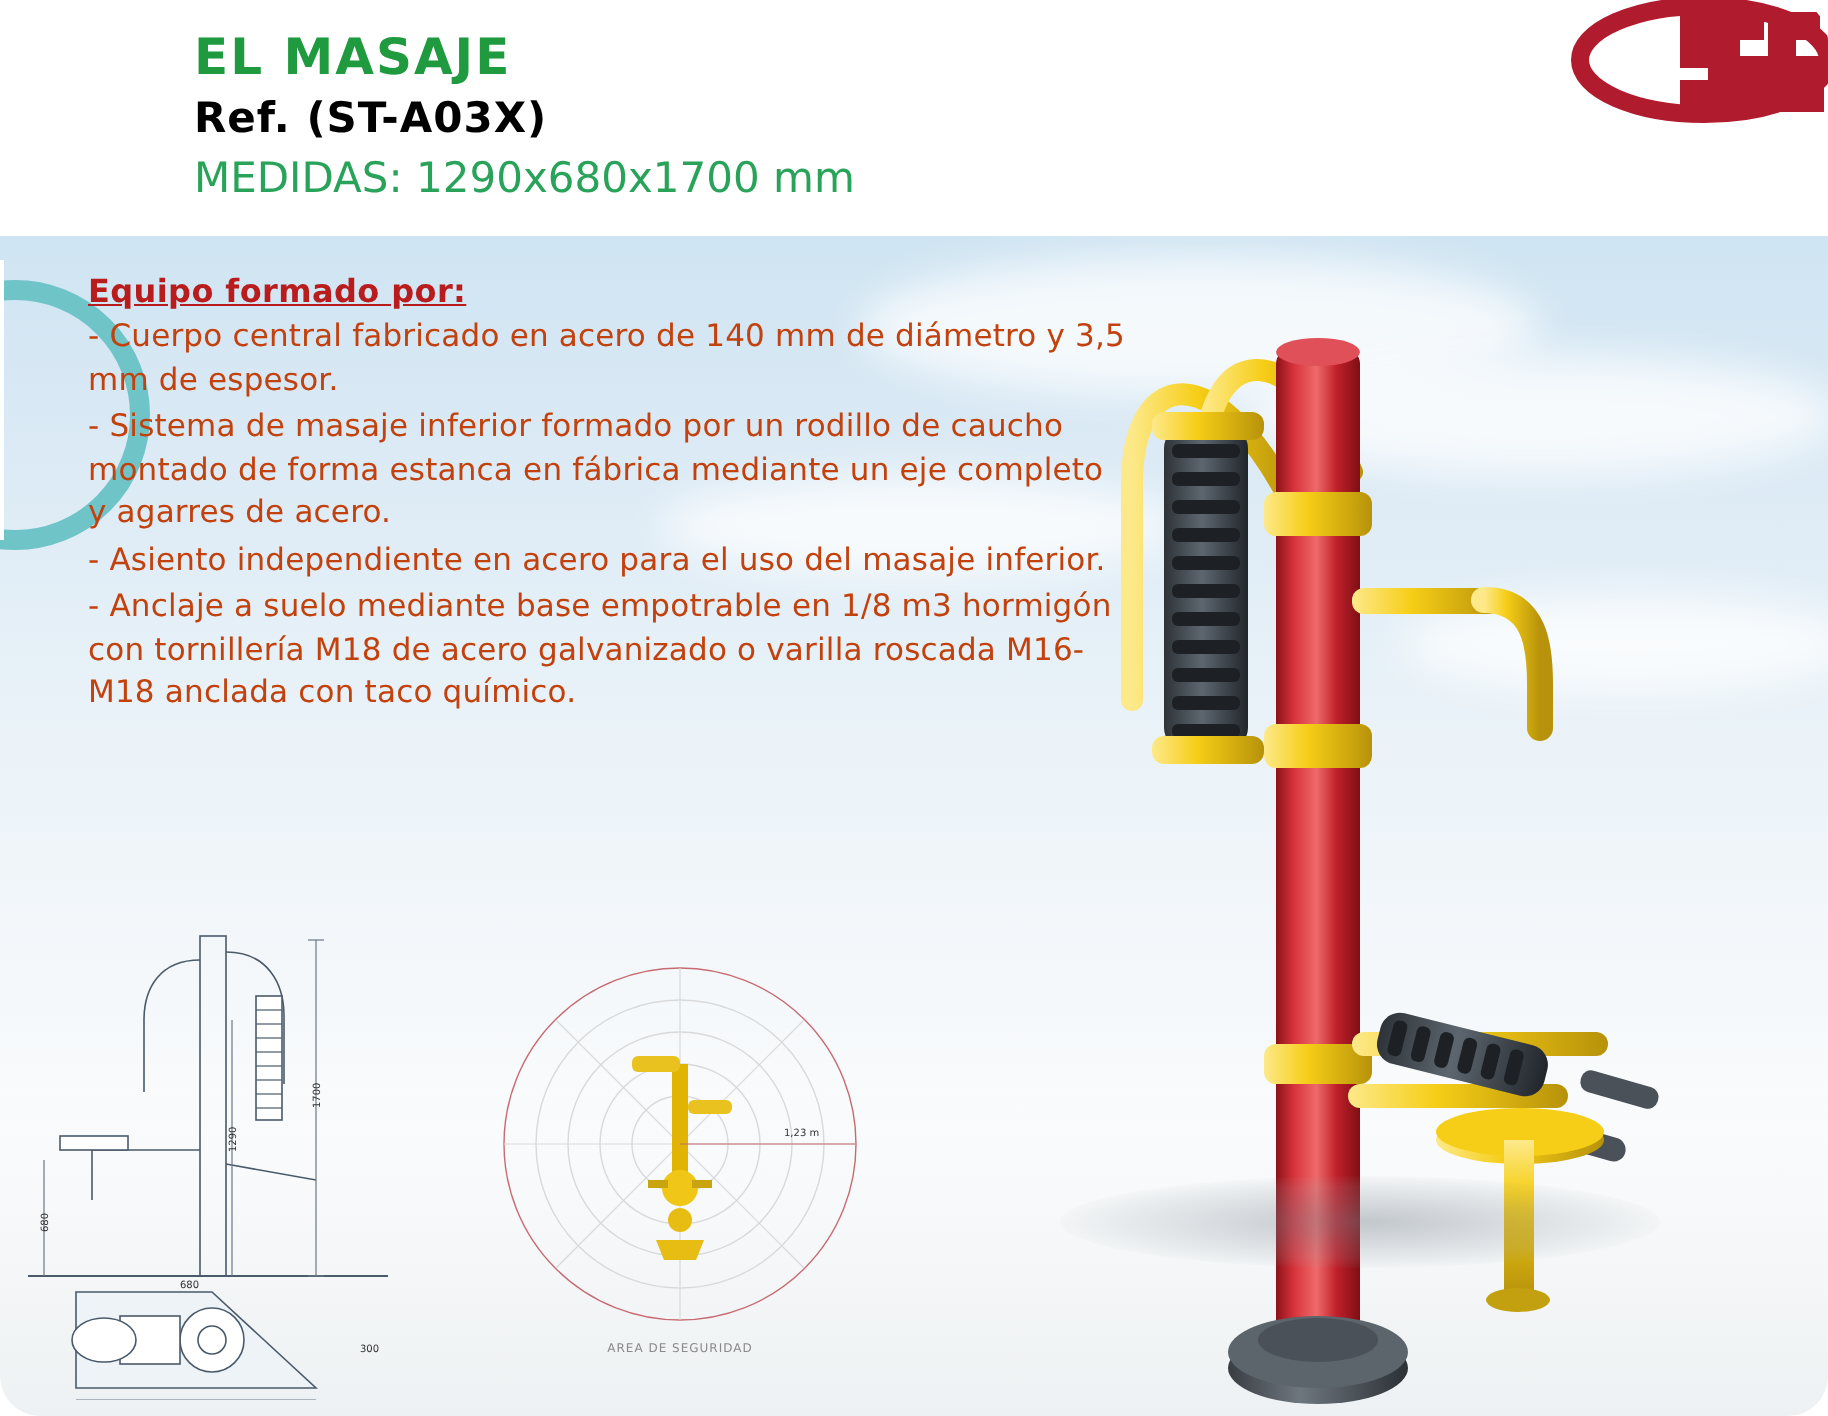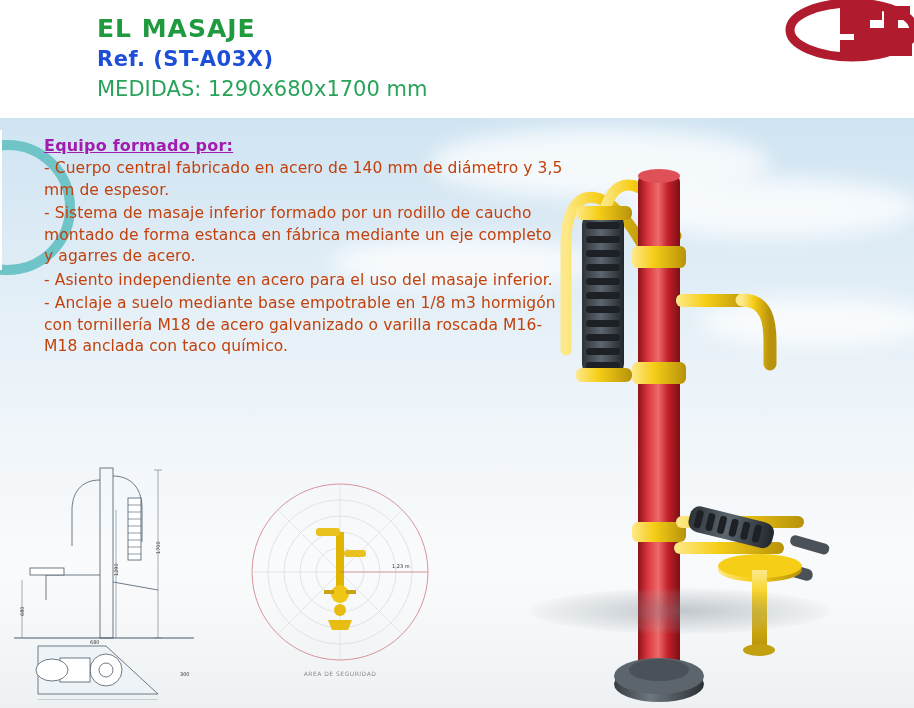--- a/index.html
+++ b/index.html
@@ -13,20 +13,21 @@
     background: #ffffff;
     overflow: hidden;
     position: relative;
   }
   .page {
     position: relative;
     width: 914px;
     height: 708px;
     overflow: hidden;
     background: #ffffff;
+    border-radius: 20px;
   }
 
   
   .header {
     position: absolute;
     left: 0; top: 0;
     width: 914px;
     height: 118px;
     background: #ffffff;
     z-index: 5;
@@ -42,21 +43,21 @@
     font-weight: bold;
     color: #1f9a3f;
     letter-spacing: 1px;
     line-height: 30px;
     margin: 0;
   }
   .doc-ref {
     font-family: "DejaVu Sans", sans-serif;
     font-size: 21px;
     font-weight: bold;
-    color: #1d4ed8;
+    color: #000000;
     letter-spacing: 0.5px;
     line-height: 26px;
     margin: 2px 0 0 0;
   }
   .doc-measures {
     font-family: "DejaVu Sans", sans-serif;
     font-size: 21px;
     font-weight: normal;
     color: #2aa35a;
     line-height: 26px;
@@ -136,21 +137,21 @@
     position: absolute;
     left: 44px;
     top: 136px;
     width: 520px;
     z-index: 10;
   }
   .spec-heading {
     font-family: "DejaVu Sans", sans-serif;
     font-size: 16px;
     font-weight: bold;
-    color: #a21caf;
+    color: #b91c1c;
     text-decoration: underline;
     margin: 0 0 3px 0;
     letter-spacing: 0.2px;
   }
   .spec-list {
     list-style: none;
     margin: 0;
     padding: 0;
   }
   .spec-list li {

